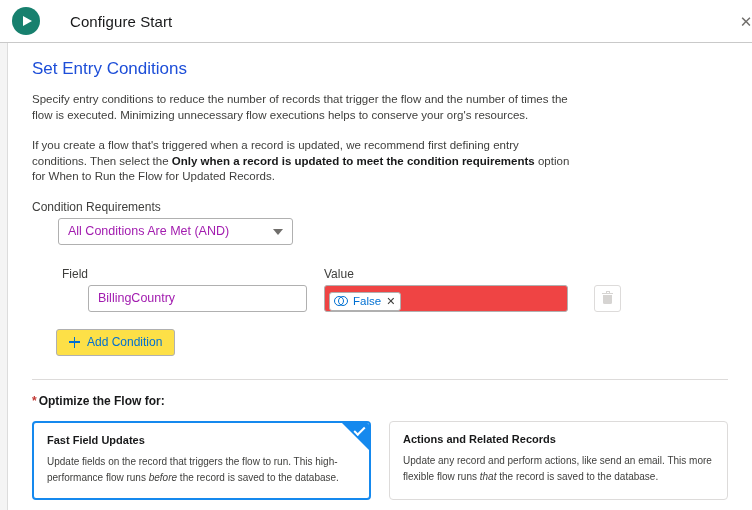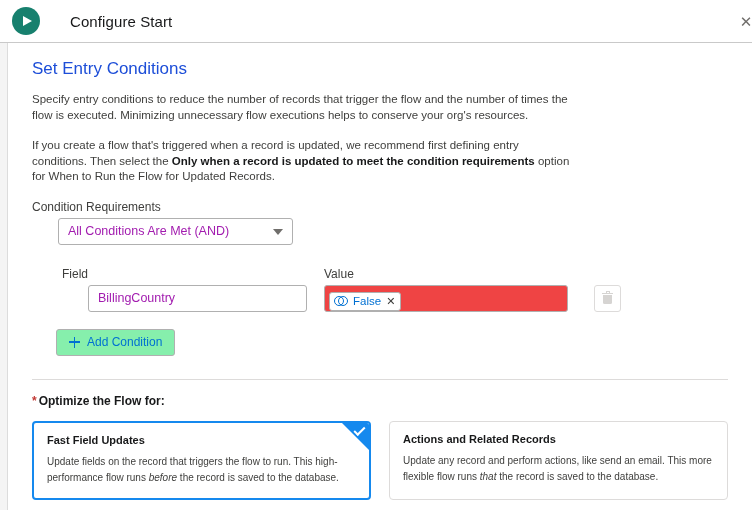--- a/index.html
+++ b/index.html
@@ -199,21 +199,21 @@
 
   .add-cond {
     margin: 17px 0 0 24px;
     display: inline-flex;
     align-items: center;
     gap: 7px;
     height: 27px;
     padding: 0 12px;
     border: 1px solid #b0b0b0;
     border-radius: 3px;
-    background: #86efac;
+    background: #fde047;
     cursor: pointer;
   }
   .add-cond .plus {
     position: relative; width: 11px; height: 11px; flex: 0 0 11px;
   }
   .add-cond .plus:before, .add-cond .plus:after {
     content: ""; position: absolute; background: #0070d2;
   }
   .add-cond .plus:before { left: 0; top: 4.7px; width: 11px; height: 1.8px; }
   .add-cond .plus:after  { top: 0; left: 4.7px; height: 11px; width: 1.8px; }

